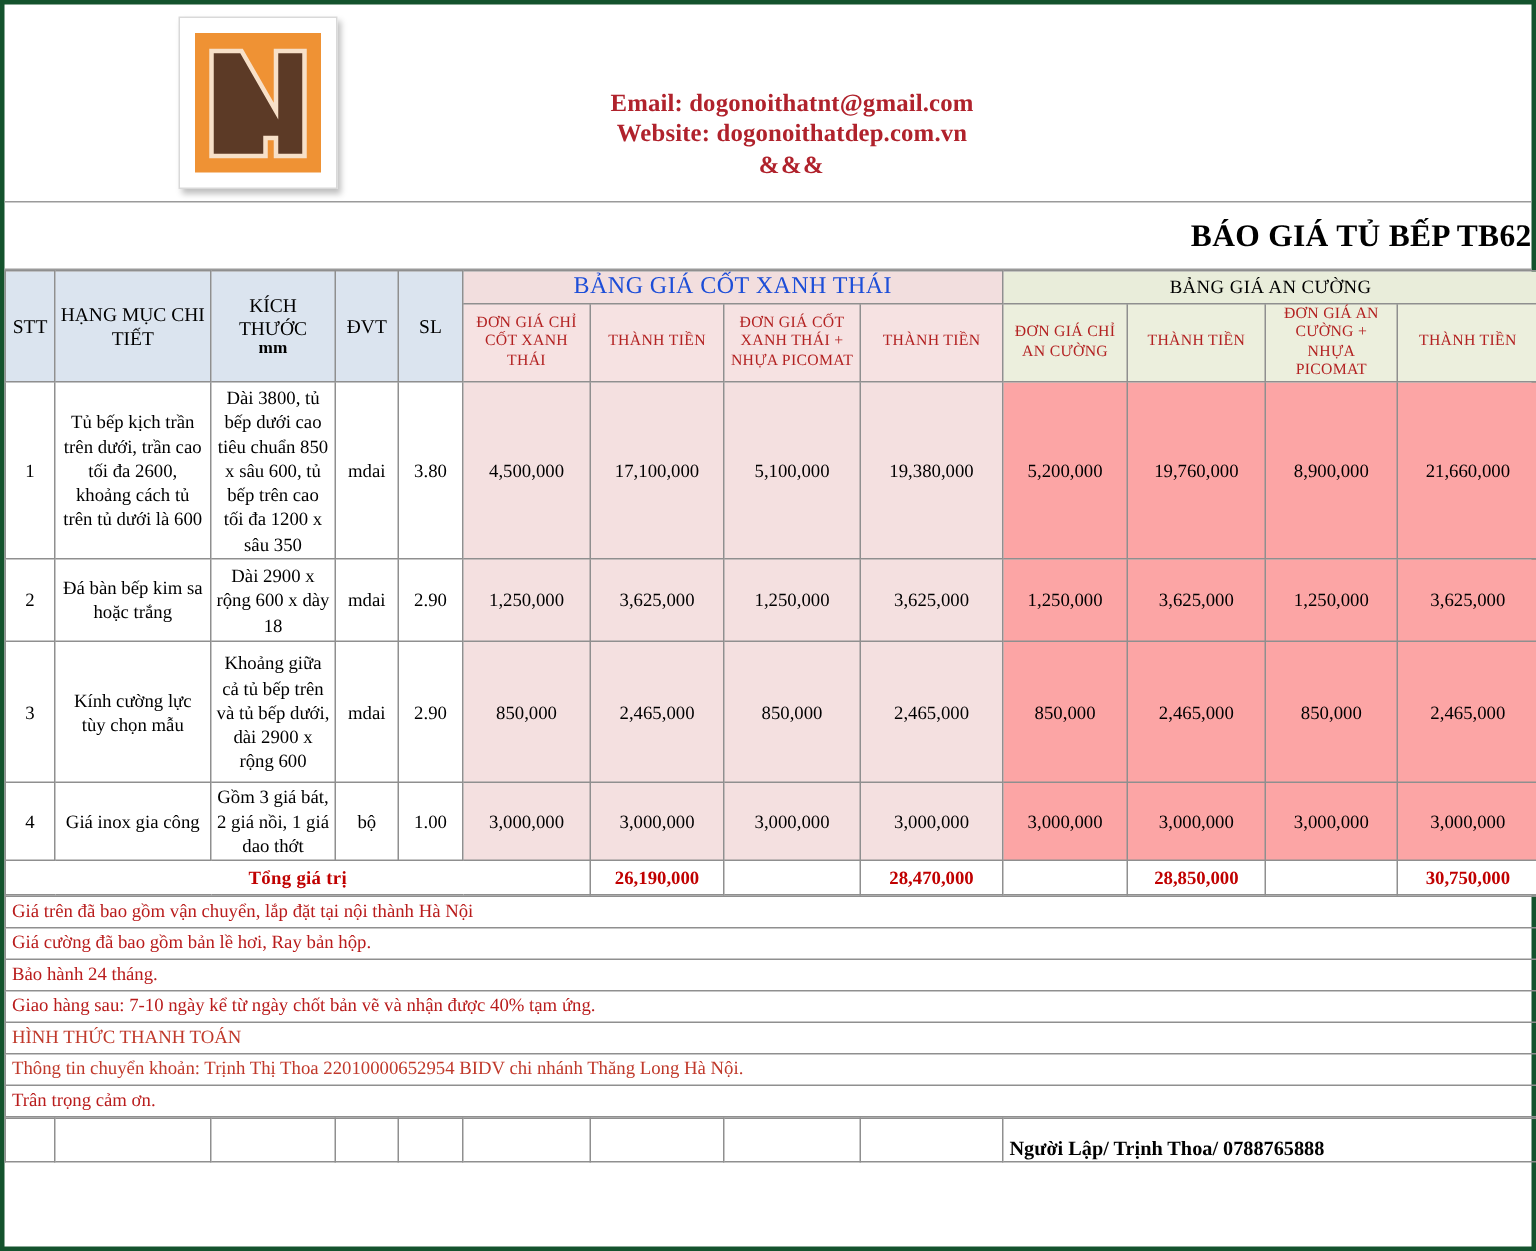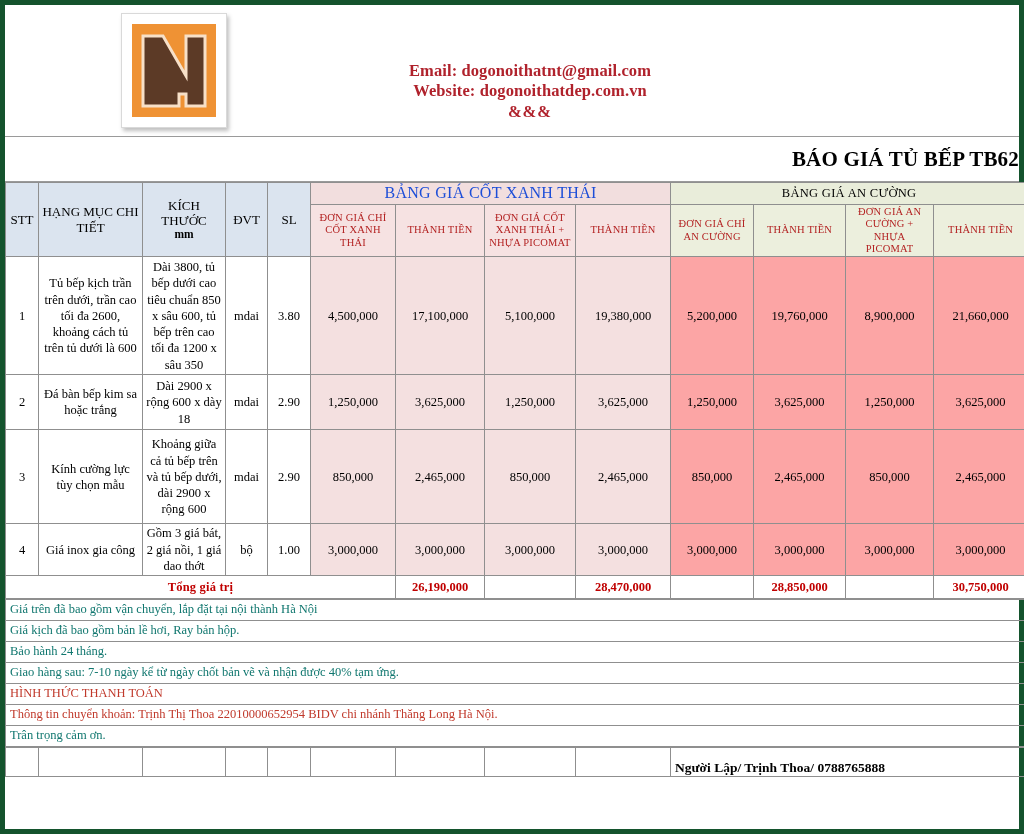--- a/index.html
+++ b/index.html
@@ -13,21 +13,21 @@
     height: 834px;
     font-family: "Liberation Serif", "DejaVu Serif", serif;
     color: #000000;
     overflow: hidden;
   }
   .sheet {
     width: 1024px;
     height: 834px;
     position: relative;
     box-sizing: border-box;
-    border: 5px solid #14532d;
+    border: 3px solid #14532d;
     background: #fff;
     display: flex;
     flex-direction: column;
   }
 
   
   .header-band {
     height: 131px;
     border-bottom: 1px solid #9a9a9a;
     display: flex;
@@ -172,21 +172,21 @@
   }
   table.notes td {
     border: 1px solid #8f8f8f;
     padding: 1px 4px;
     height: 18px;
     text-align: left;
     line-height: 1.25;
     vertical-align: middle;
   }
   td.note-red { color: #c0392b; }
-  td.note-black { color: #0f766e; margin-left: 16px; }
+  td.note-black { color: #b91c1c; margin-left: 16px; }
 
   
   table.bottom-grid {
     border-collapse: collapse;
     table-layout: fixed;
     width: 1022px;
     height: 30px;
   }
   table.bottom-grid td {
     border: 1px solid #8f8f8f;
@@ -349,21 +349,21 @@
       </tr>
     </tbody>
   </table>
 
   <table class="notes">
     <tbody>
       <tr>
         <td class="note-black">Giá trên đã bao gồm vận chuyển, lắp đặt tại nội thành Hà Nội</td>
       </tr>
       <tr>
-        <td class="note-black">Giá kịch đã bao gồm bản lề hơi, Ray bản hộp.</td>
+        <td class="note-black">Giá cường đã bao gồm bản lề hơi, Ray bản hộp.</td>
       </tr>
       <tr>
         <td class="note-black">Bảo hành 24 tháng.</td>
       </tr>
       <tr>
         <td class="note-black">Giao hàng sau: 7-10 ngày kể từ ngày chốt bản vẽ và nhận được 40% tạm ứng.</td>
       </tr>
       <tr>
         <td class="note-red">HÌNH THỨC THANH TOÁN</td>
       </tr>

